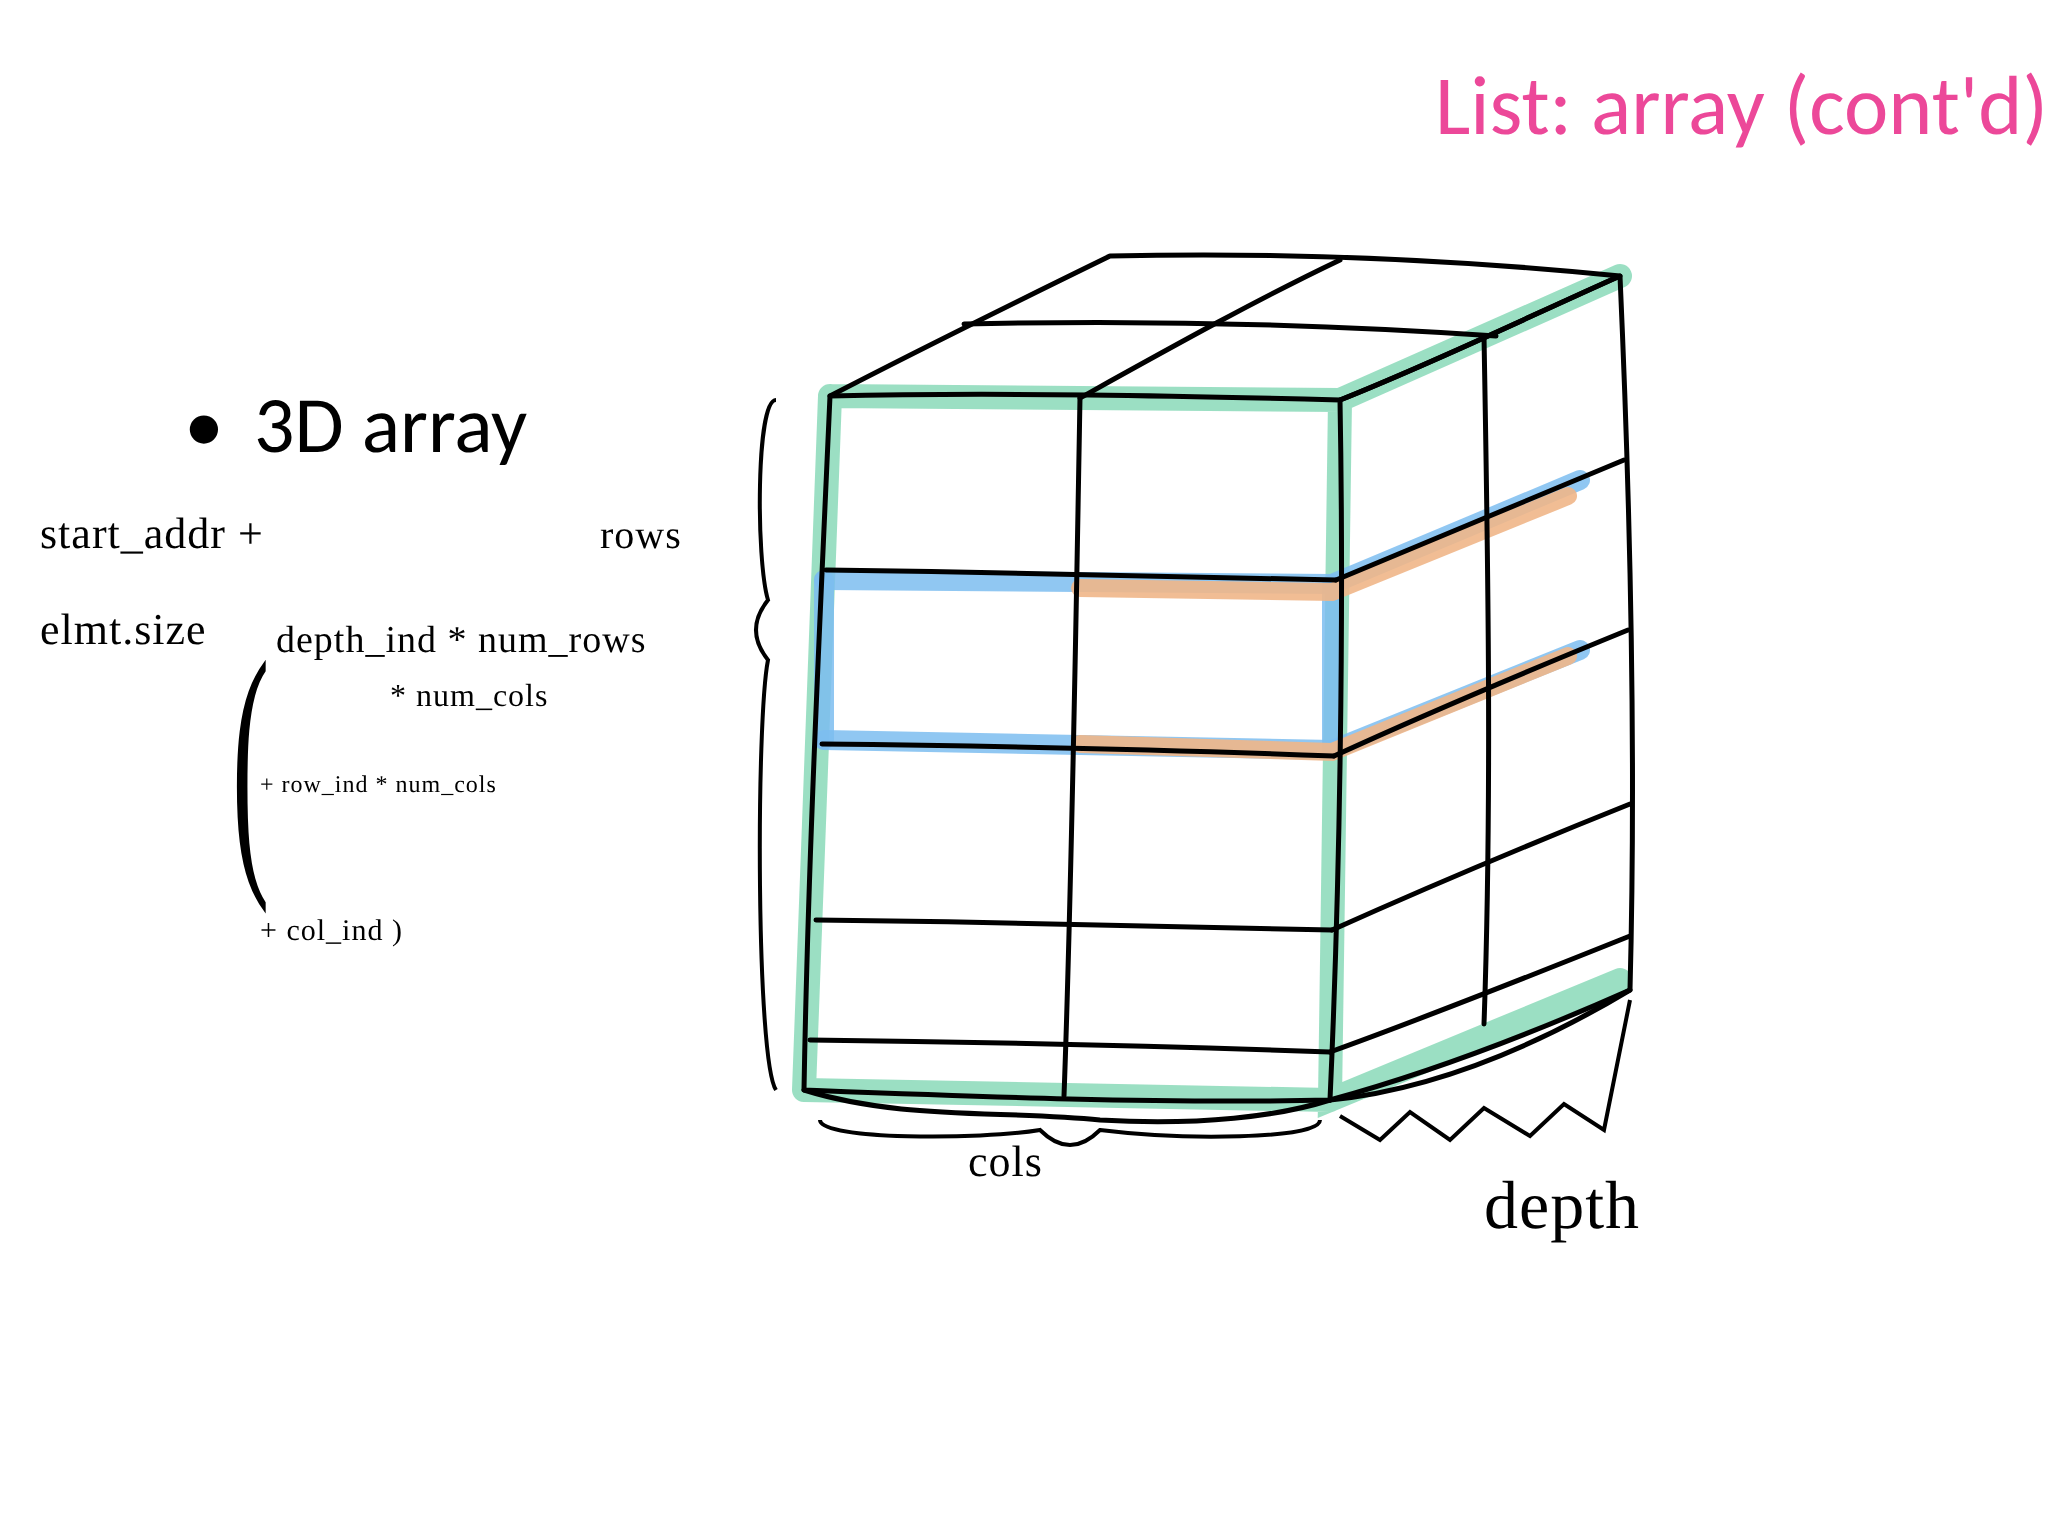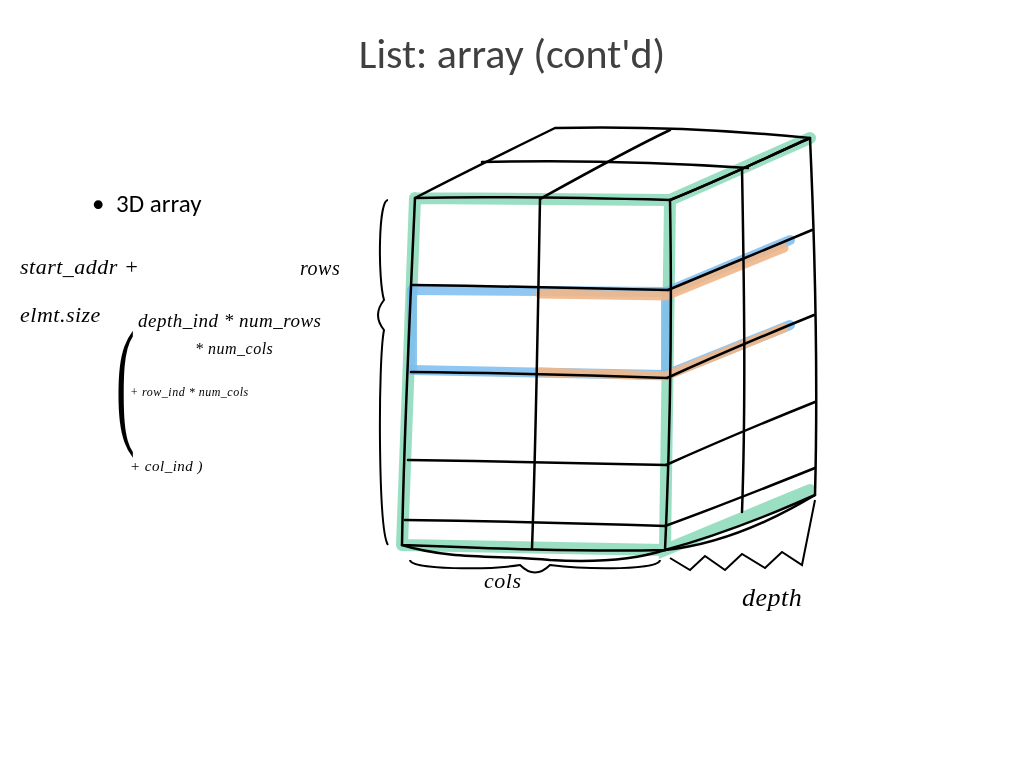--- a/index.html
+++ b/index.html
@@ -9,54 +9,53 @@
       background: #ffffff;
       font-family: Calibri, Arial, sans-serif;
       position: relative;
       overflow: hidden;
     }
     .title {
       position: absolute;
       top: 28px;
       left: 0;
       width: 100%;
-      text-align: center;
+      text-align: right;
       font-size: 42px;
       font-weight: 400;
-      color: #404040;
+      color: #ec4899;
     }
     .bullet-text {
       position: absolute;
       top: 188px;
       left: 92px;
-      font-size: 25px;
+      font-size: 40px;
       color: #000;
     }
     .bullet-text::before {
       content: "• ";
       margin-right: 6px;
     }
     .handwritten {
       font-family: 'Comic Sans MS', cursive;
-      font-style: italic;
       color: #000;
       position: absolute;
       font-size: 20px;
       line-height: 1.4;
       letter-spacing: 0.5px;
     }
     .hw1 { top: 252px; left: 20px; font-size: 22px; }
     .hw2 { top: 300px; left: 20px; font-size: 22px; text-align: center; }
     .hw3 { top: 308px; left: 138px; font-size: 19px; }
     .hw4 { top: 338px; left: 195px; font-size: 16px; }
     .hw5 { top: 384px; left: 130px; font-size: 12px; }
     .hw6 { top: 422px; left: 130px; font-size: 15px; margin-top: 34px; }
     .hw-rows { top: 254px; left: 300px; font-size: 20px; }
     .hw-cols { top: 566px; left: 460px; font-size: 22px; margin-left: 24px; }
-    .hw-depth { top: 580px; left: 742px; font-size: 26px; }
+    .hw-depth { top: 580px; left: 742px; font-size: 34px; }
     .paren-big {
       position: absolute;
       top: 300px;
       left: 102px;
       font-size: 140px;
       font-family: 'Comic Sans MS', cursive;
       transform: scaleX(0.4);
       color: #000;
     }
     .diagram {

